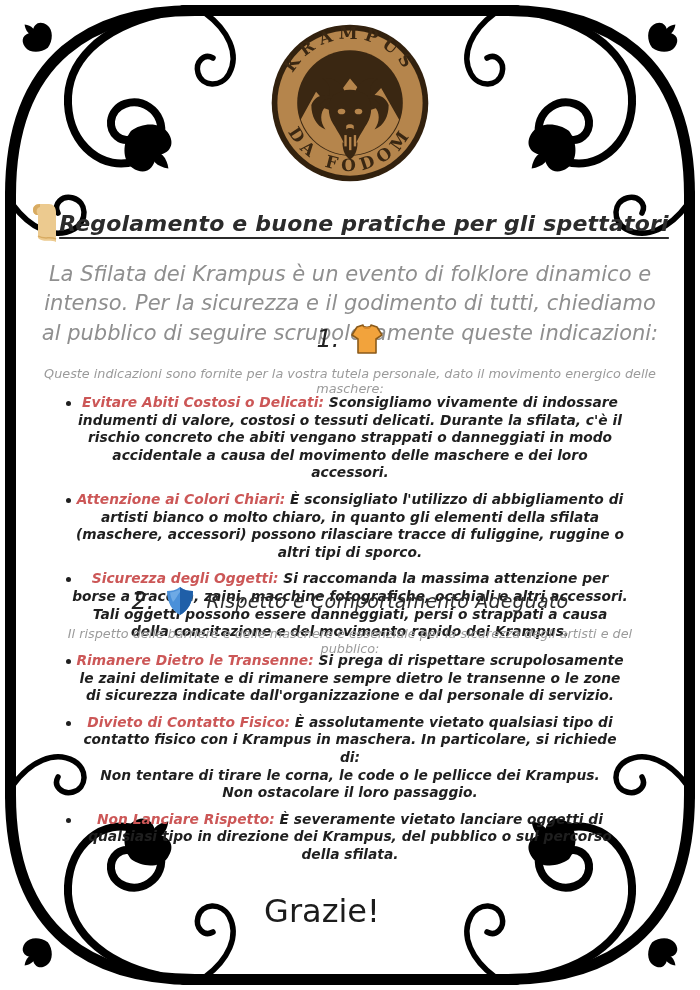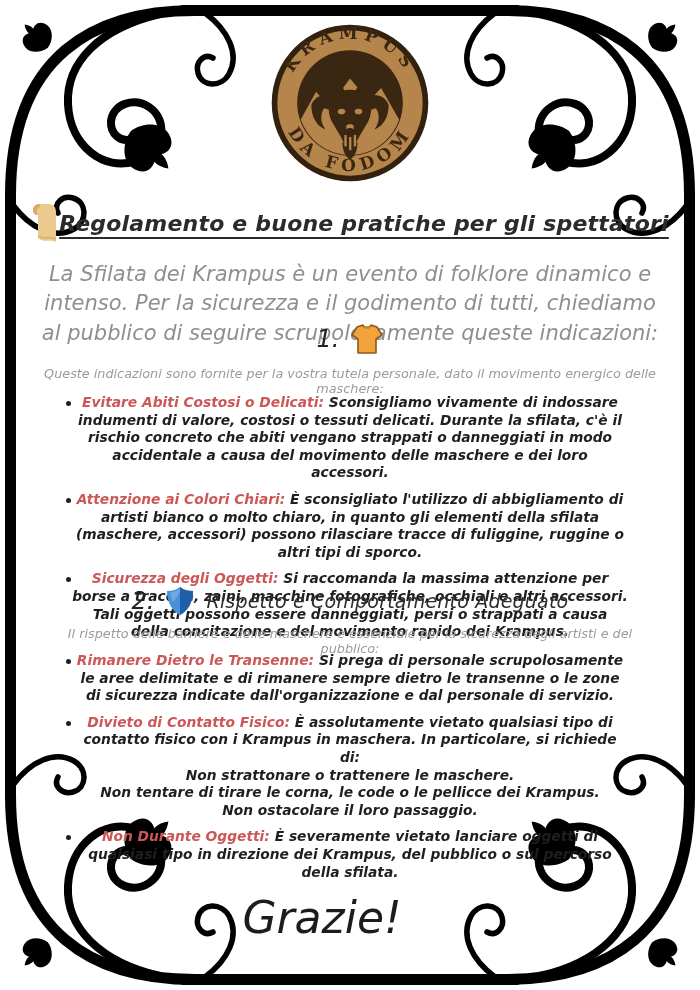--- a/index.html
+++ b/index.html
@@ -34,21 +34,21 @@
   .bullets{position:absolute;left:52px;width:596px;}
   .sec1-bullets{top:394px;}
   .sec2-bullets{top:652px;}
   .bullet{position:relative;text-align:center;font-style:italic;font-weight:700;
     font-size:13.8px;line-height:17.6px;color:#1f1f1f;padding:0 20px;margin-bottom:9px;}
   .bullet .dot{position:absolute;left:14px;top:7px;width:5px;height:5px;border-radius:50%;background:#1f1f1f;}
   .lead{color:#cc5757;text-align:right;}
   .subline{font-weight:700;}
 
   .closing{position:absolute;top:892px;left:0;width:644px;text-align:center;
-    font-size:44px;font-style:italic;color:#1c1c1c;}
+    font-size:32px;color:#1c1c1c;}
 
   .icon-svg{display:block;}
 </style>
 </head>
 <body>
 
 <svg class="border-svg" width="700" height="990" viewBox="0 0 700 990">
   <defs>
     <g id="corner">
       <path d="M195 10.5 C95 10.5 10.5 55 10.5 195" stroke="#000" stroke-width="11" fill="none" stroke-linecap="round"></path>
@@ -159,32 +159,31 @@
       <path d="M14 3 C11 5 8 6 4 6.5 C4.5 10 5.5 13 7 16 C10 13 12 8 14 6 Z" fill="#7db5ea" opacity="0.7"></path>
     </svg>
     <span class="sec-title">Rispetto e Comportamento Adeguato</span>
   </div>
   <div class="sec-note sec2-note">Il rispetto delle barriere e delle maschere è essenziale per la sicurezza degli artisti e del pubblico:</div>
 
   <div class="bullets sec2-bullets">
     <div class="bullet">
       <span class="dot"></span>
       <span class="lead">Rimanere Dietro le Transenne:</span>
-      <span class="btext">Si prega di personale scrupolosamente le aree delimitate e di rimanere sempre dietro le transenne o le zone di sicurezza indicate dall'organizzazione e dal personale di servizio.</span>
+      <span class="btext">Si prega di rispettare scrupolosamente le zaini delimitate e di rimanere sempre dietro le transenne o le zone di sicurezza indicate dall'organizzazione e dal personale di servizio.</span>
     </div>
     <div class="bullet">
       <span class="dot"></span>
       <span class="lead">Divieto di Contatto Fisico:</span>
       <span class="btext">È assolutamente vietato qualsiasi tipo di contatto fisico con i Krampus in maschera. In particolare, si richiede di:</span>
-      <div class="subline">Non strattonare o trattenere le maschere.</div>
       <div class="subline">Non tentare di tirare le corna, le code o le pellicce dei Krampus.</div>
       <div class="subline">Non ostacolare il loro passaggio.</div>
     </div>
     <div class="bullet">
       <span class="dot"></span>
-      <span class="lead">Non Durante Oggetti:</span>
+      <span class="lead">Non Lanciare Rispetto:</span>
       <span class="btext">È severamente vietato lanciare oggetti di qualsiasi tipo in direzione dei Krampus, del pubblico o sul percorso della sfilata.</span>
     </div>
   </div>
 
   <div class="closing">Grazie!</div>
 
 </div>
 
 </body></html>

